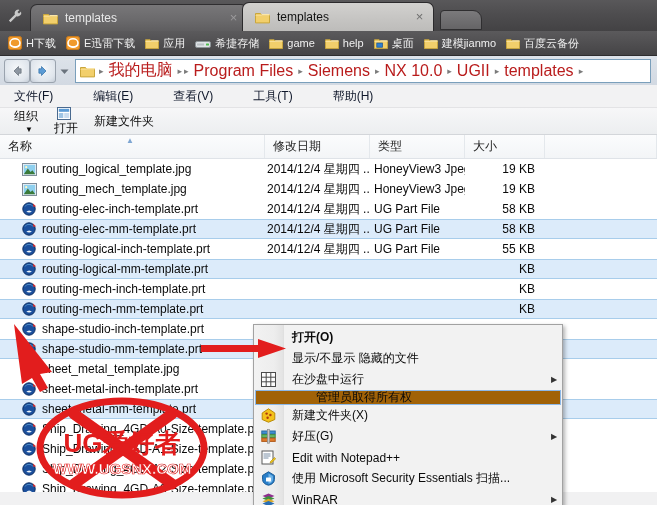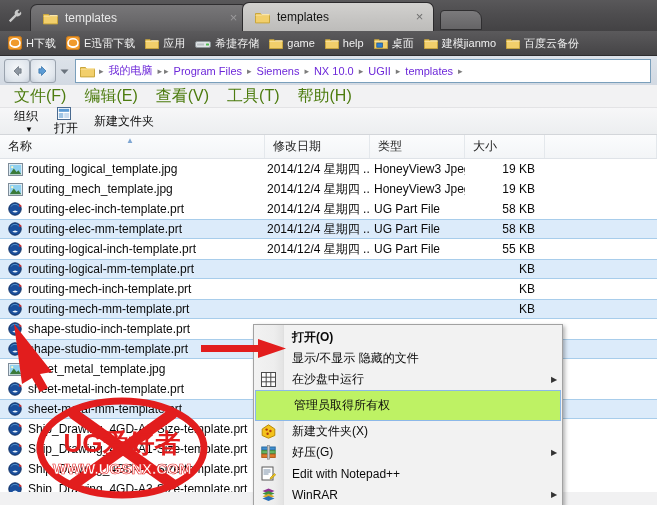--- a/index.html
+++ b/index.html
@@ -85,27 +85,27 @@
     background:radial-gradient(circle at 50% 40%,#f6f8fa 0%,#dfe5ec 70%,#c4ccd6 100%);
     border:1px solid #9aa3ae;
   }
   .dropbtn{width:16px;height:22px;display:flex;align-items:center;justify-content:center;}
   .crumbbar{
     flex:1 1 auto;height:22px;margin-left:3px;margin-right:2px;
     background:#fff;border:1px solid #7a9fbb;
     display:flex;align-items:center;padding:0 2px;overflow:hidden;
   }
   .crumbbar .cicon{margin:0 3px 0 2px;}
-  .crumb{padding:0 4px;white-space:nowrap;font-size:11px;color:#6d28d9;}
+  .crumb{padding:0 4px;white-space:nowrap;font-size:16px;color:#b91c1c;}
   .csep{color:#7b7b7b;font-size:9px;padding:0 1px;}
 
   .menubar{
     height:22px;display:flex;align-items:center;
     background:#f2f2f3;border-bottom:1px solid #e3e3e5;
-    padding-left:14px;font-size:16px;color:#4d7c0f;
+    padding-left:14px;font-size:12px;color:#0f172a;gap:22px;
   }
   .menubar span{margin-right:18px;white-space:nowrap;}
 
   .cmdbar{
     height:26px;display:flex;align-items:center;
     background:linear-gradient(180deg,#f7f7f8 0%,#eceef0 100%);
     border-bottom:1px solid #d3d6da;
     padding-left:14px;font-size:12px;color:#0b0b0b;
   }
   .cmdbar .cmd{display:flex;align-items:center;margin-right:16px;white-space:nowrap;flex-direction:column;}
@@ -131,21 +131,21 @@
     position:relative;height:333px;background:#fff;overflow:hidden;
   }
   .row{
     height:20px;display:flex;align-items:center;box-sizing:border-box;
     font-size:12px;color:#0a0a0a;
   }
   .row.sel{
     background:#dcebfa;
     border-top:1px solid #a8cdeb;border-bottom:1px solid #a8cdeb;
   }
-  .cell-name{width:265px;display:flex;align-items:center;padding-left:8px;box-sizing:border-box;white-space:nowrap;overflow:hidden;}
+  .cell-name{width:265px;display:flex;align-items:center;padding-left:22px;box-sizing:border-box;white-space:nowrap;overflow:hidden;}
   .cell-name .fname{margin-left:5px;}
   .cell-date{width:105px;box-sizing:border-box;padding-left:2px;white-space:nowrap;overflow:hidden;}
   .cell-type{width:95px;box-sizing:border-box;padding-left:4px;white-space:nowrap;overflow:hidden;}
   .cell-size{width:80px;box-sizing:border-box;padding-right:10px;text-align:right;white-space:nowrap;}
 
   
   .ctxmenu{
     position:absolute;left:253px;top:268px;width:310px;
     background:#f2f2f2;border:1px solid #a2a2a2;
     box-shadow:2px 2px 4px rgba(0,0,0,.30);
@@ -161,22 +161,22 @@
     position:relative;height:21px;display:flex;align-items:center;
     font-size:12px;color:#0a0a0a;padding-left:0;box-sizing:border-box;z-index:1;
   }
   .mi .mico{
     width:29px;height:21px;flex:0 0 auto;display:flex;align-items:center;justify-content:center;
   }
   .mi .milabel{flex:1 1 auto;padding-left:9px;white-space:nowrap;}
   .mi .miarrow{flex:0 0 auto;width:16px;text-align:center;font-size:8px;color:#333;}
   .mi.bold .milabel{font-weight:bold;}
   .mi.hl{
-    background:#bef264;border:1px solid #8cb8e8;
-    margin:0 1px;height:31px;
+    background:#a16207;border:1px solid #8cb8e8;
+    margin:0 1px;height:15px;padding-left:22px;
   }
 
   
   .ico{display:inline-block;vertical-align:middle;}
 
   
   .annot{position:absolute;left:0;top:0;width:657px;height:505px;pointer-events:none;z-index:60;}
   .wm{
     position:absolute;left:22px;top:396px;width:200px;height:108px;z-index:55;pointer-events:none;
   }
@@ -715,20 +715,31 @@
               <path d="M2.5 4h7M2.5 6h7M2.5 8h5" stroke="#7a8fa6" stroke-width="1"></path>
               <path d="M9.5 11.5 13.5 7.5l1.2 1.2-4 4-1.6.4z" fill="#f0c419" stroke="#a8860a" stroke-width="0.6"></path>
             </svg>
           </span>
           <span class="milabel">Edit with Notepad++</span>
           <span class="miarrow"></span>
         </div>
         <div class="mi">
           <span class="mico">
             <svg width="15" height="15" viewBox="0 0 15 15" class="ico">
+              <path d="M7.5 0.8 1.6 4.4v4c0 3.2 2.6 5.2 5.9 5.8 3.3-.6 5.9-2.6 5.9-5.8v-4z" fill="#2a7fc9" stroke="#1a5b95"></path>
+              <path d="M7.5 2.6v10.2c2.6-.6 4.4-2.2 4.4-4.6V5z" fill="#6fb4e8"></path>
+              <rect x="5" y="6.6" width="5" height="4" rx="0.6" fill="#fff"></rect>
+            </svg>
+          </span>
+          <span class="milabel">使用 Microsoft Security Essentials 扫描...</span>
+          <span class="miarrow"></span>
+        </div>
+        <div class="mi">
+          <span class="mico">
+            <svg width="15" height="15" viewBox="0 0 15 15" class="ico">
               <path d="M1.5 4 7.5 1.5 13.5 4 7.5 6.5z" fill="#8f2f8f"></path>
               <path d="M1.5 6.6 7.5 9.1 13.5 6.6 7.5 4.1z" fill="#3f8f3f"></path>
               <path d="M1.5 9.2 7.5 11.7 13.5 9.2 7.5 6.7z" fill="#d8a82a"></path>
               <path d="M1.5 11.6 7.5 14.1 13.5 11.6 7.5 9.1z" fill="#2a6fb5"></path>
             </svg>
           </span>
           <span class="milabel">WinRAR</span>
           <span class="miarrow">▶</span>
         </div>
       </div>

